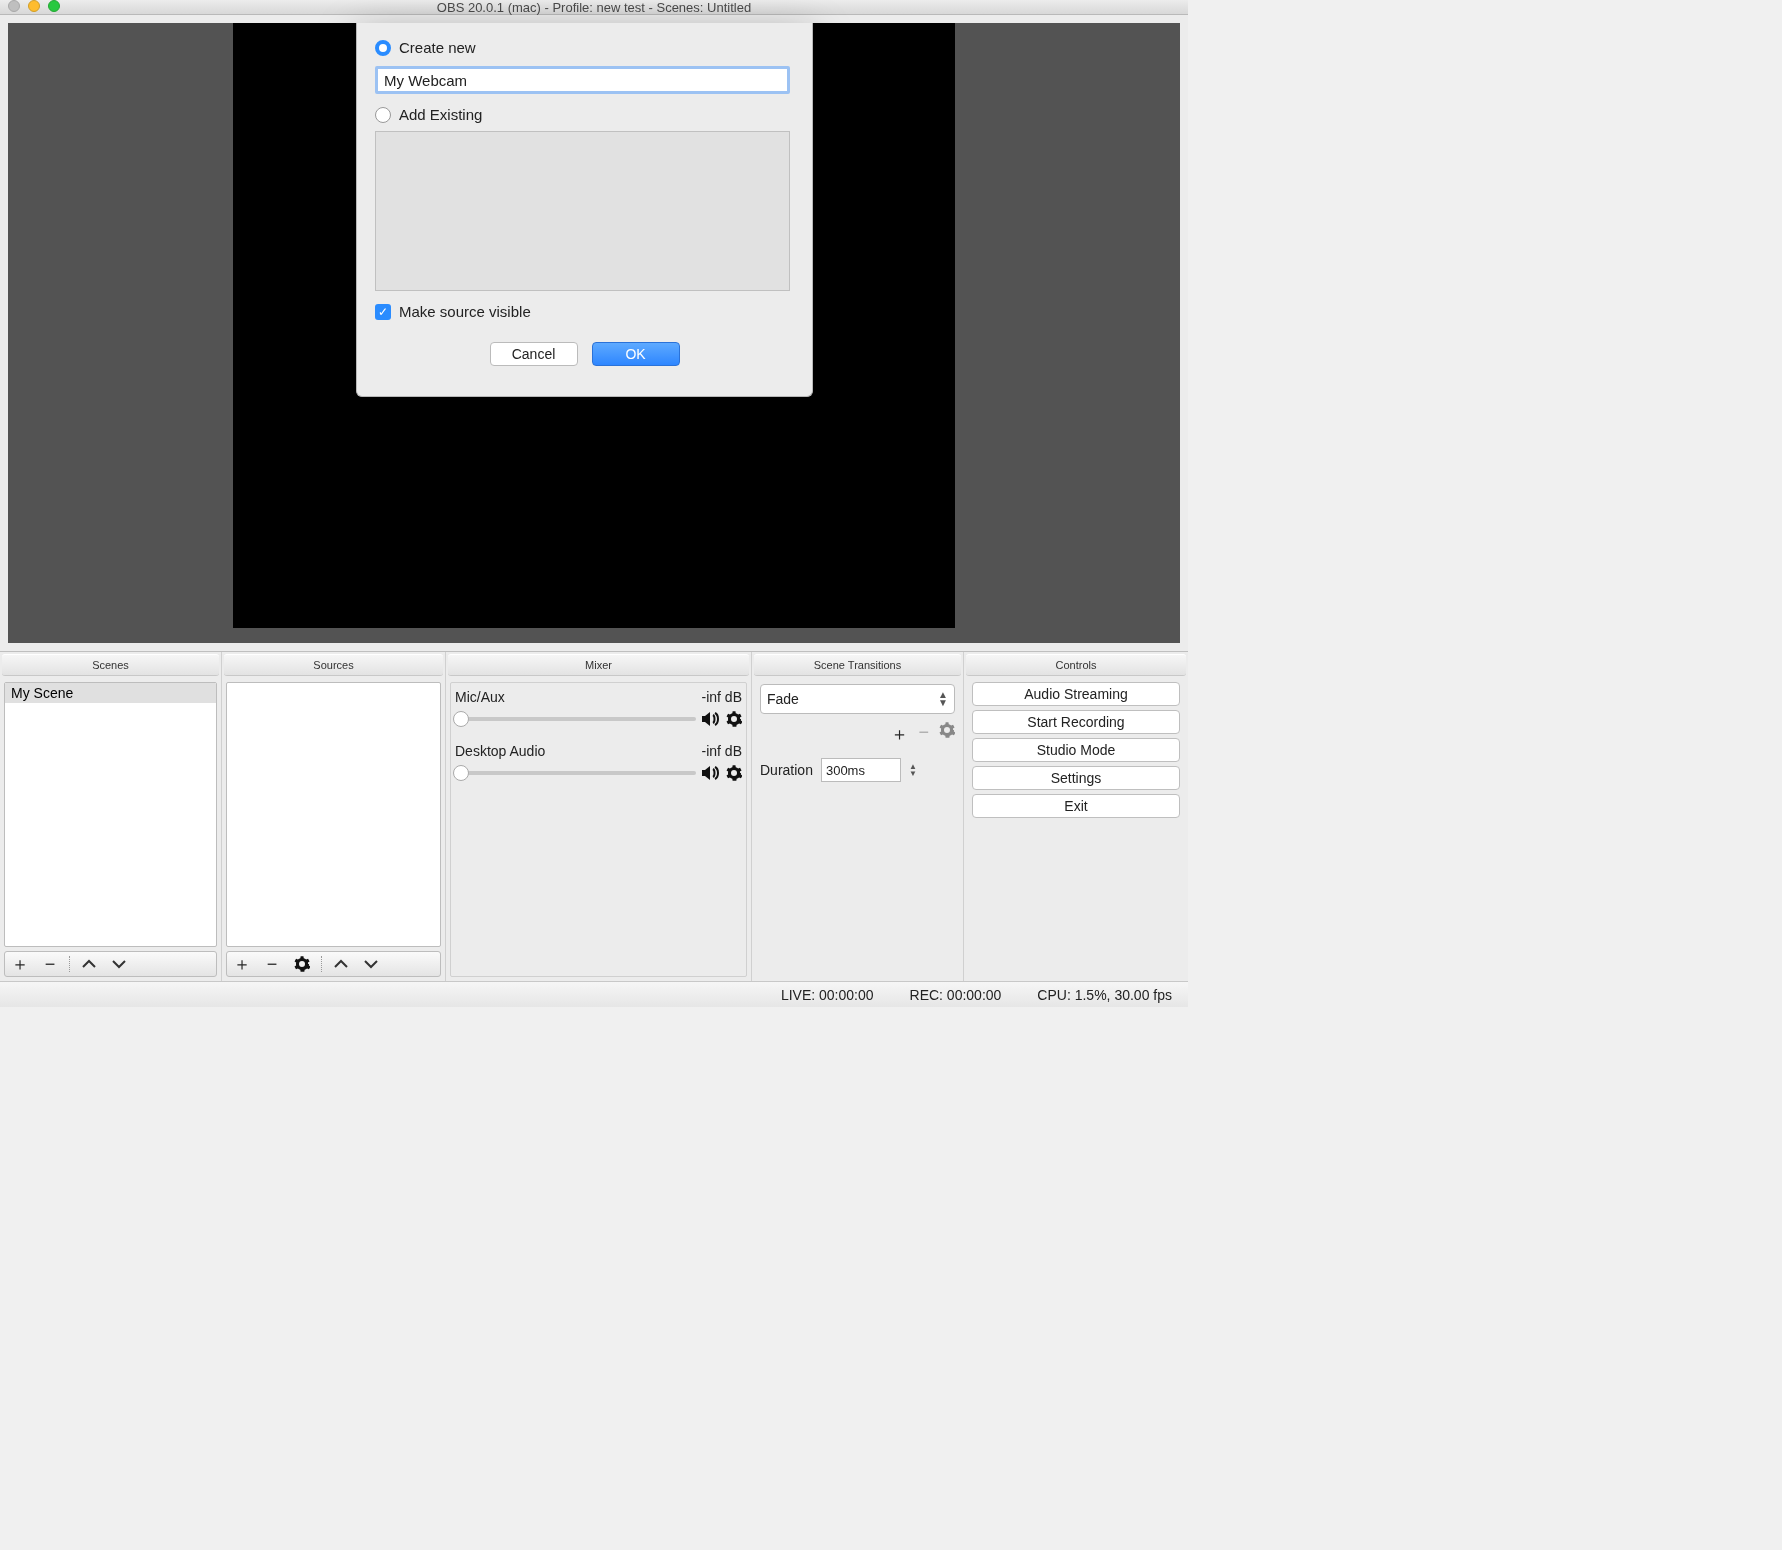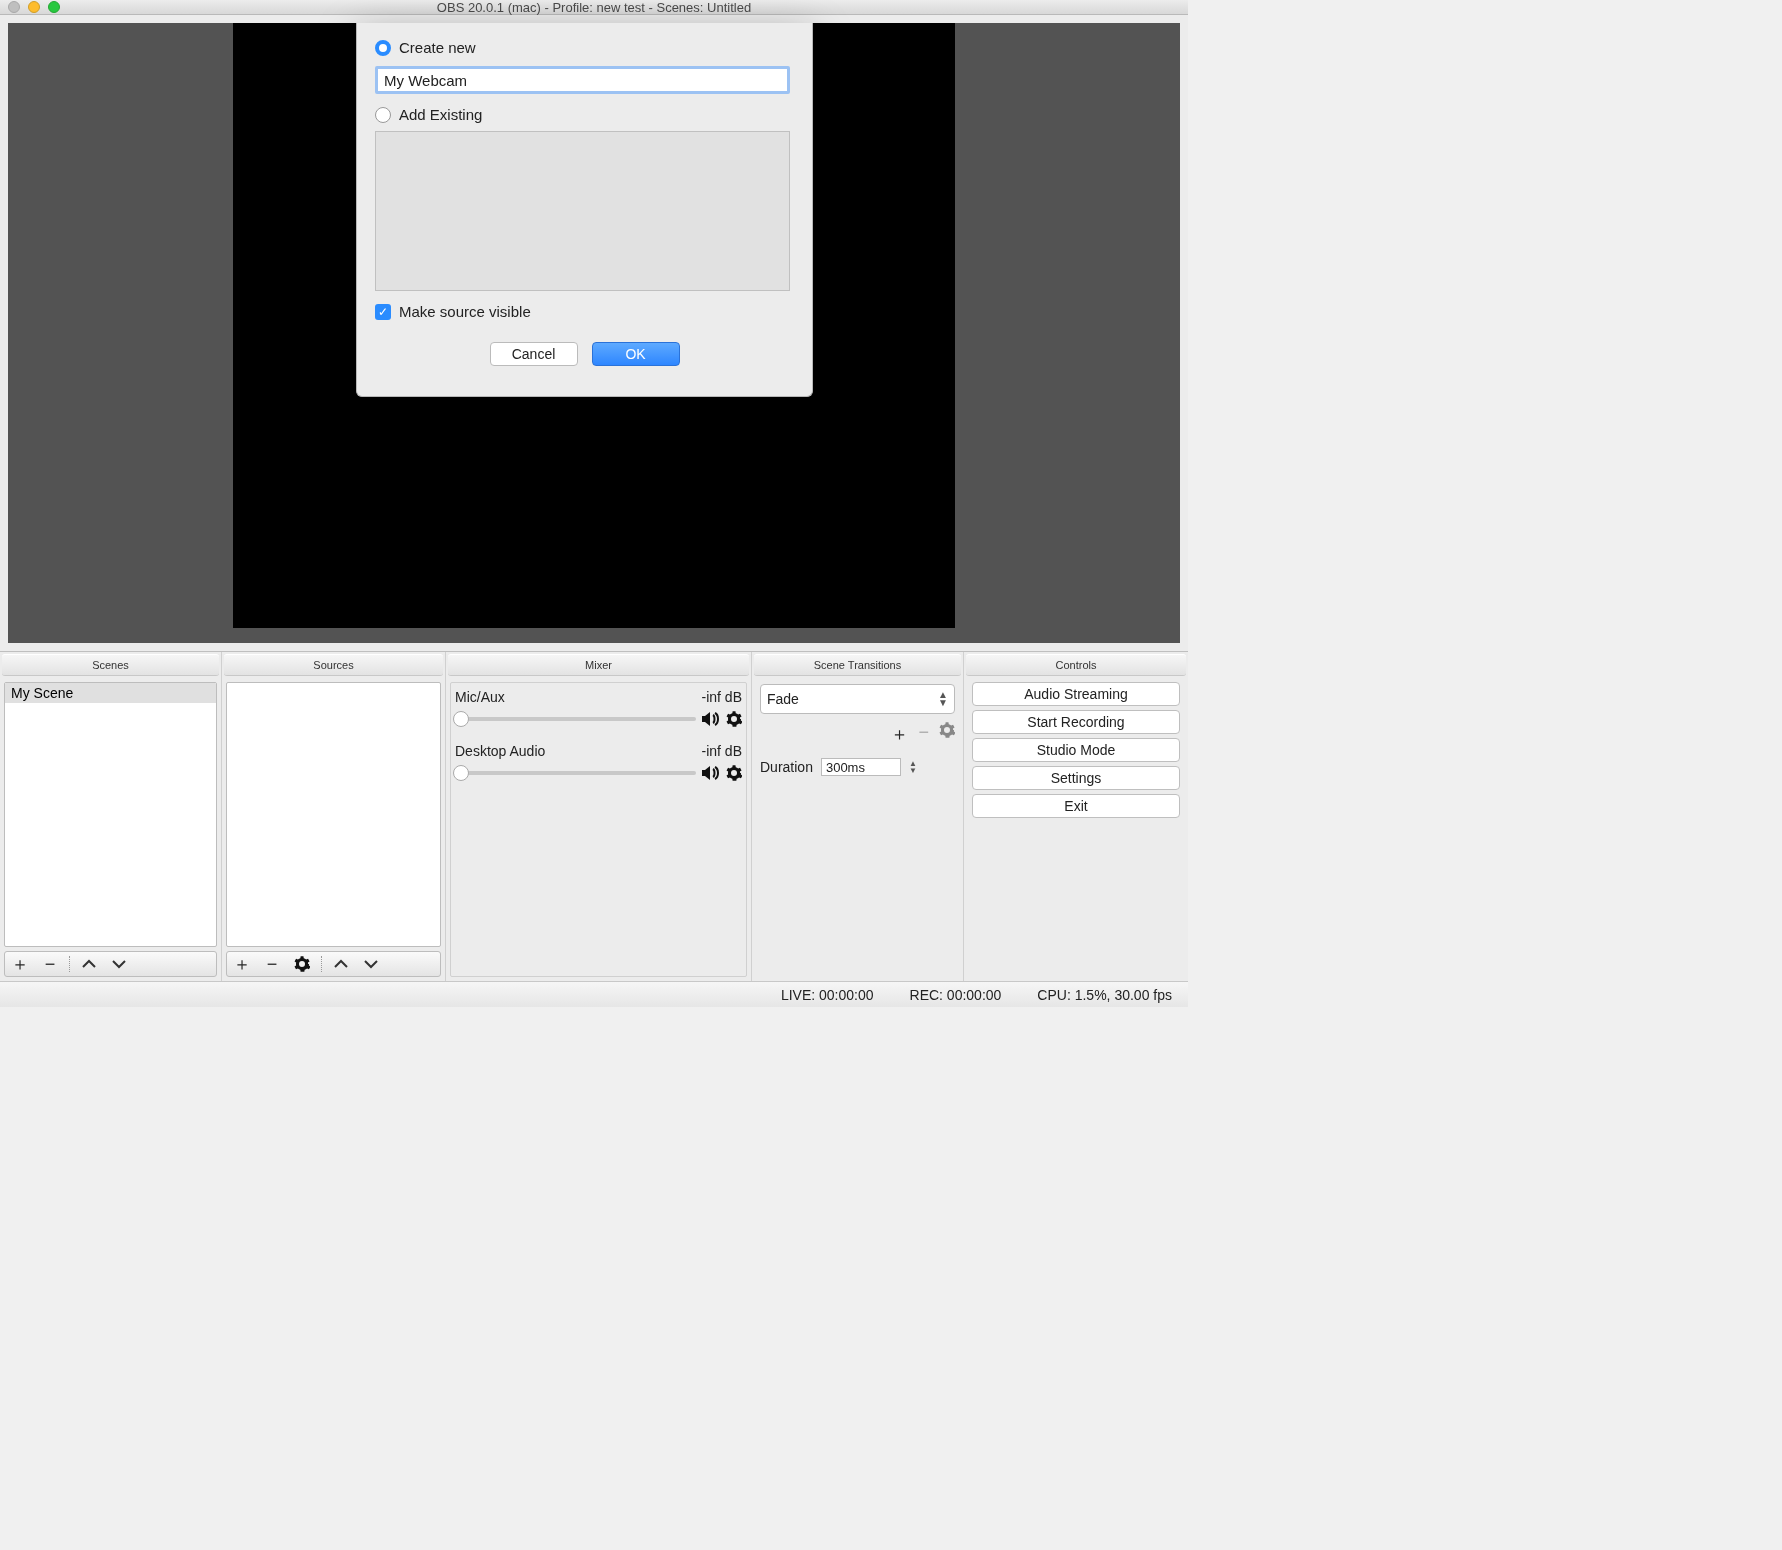--- a/index.html
+++ b/index.html
@@ -3,21 +3,21 @@
 <meta charset="utf-8">
 <style>
 * { box-sizing: border-box; margin: 0; padding: 0; font-family: -apple-system, "Helvetica Neue", Arial, sans-serif; }
 body { width: 1188px; height: 1033px; background: #f0f0f0; overflow: hidden; }
 
 
 .titlebar {
   height: 15px;
   background: linear-gradient(#ececec,#d8d8d8);
   border-bottom:1px solid #b9b9b9;
-  display:flex; align-items:center; position:relative;
+  display:flex; position:relative;
   font-size:13px; color:#4a4a4a;
 }
 .traffic { display:flex; gap:8px; position:absolute; left:8px; }
 .tl { width:12px; height:12px; border-radius:50%; }
 .tl.close{background:#bfbfbf;border:1px solid #a9a9a9;}
 .tl.min{background:#febc2e;border:1px solid #d09e28;}
 .tl.max{background:#28c840;border:1px solid #24a733;}
 .titlebar .title{margin:0 auto;}
 
 
@@ -47,21 +47,21 @@
 .mixer-top{ display:flex; justify-content:space-between; font-size:14px; color:#222;}
 .mixer-slider{ display:flex; align-items:center; gap:6px; margin-top:6px;}
 .track{ flex:1; height:4px; background:#c8c8c8; border-radius:2px; position:relative;}
 .thumb{ width:16px;height:16px;border-radius:50%;background:#fff;border:1px solid #aaa; position:absolute; left:-2px; top:-6px;}
 
 
 .trans-body{ padding:6px 8px; font-size:14px; color:#222;}
 .select{ width:100%; height:30px; background:#fff; border:1px solid #bbb; border-radius:4px; display:flex; align-items:center; padding:0 6px; justify-content:space-between;}
 .smallrow{ display:flex; justify-content:flex-end; gap:10px; margin-top:8px; font-size:18px; color:#333;}
 .durrow{ display:flex; align-items:center; gap:8px; margin-top:12px;}
-.spin{ width:80px; height:18px; background:#fff; border:1px solid #bbb; padding:0 4px; display:flex; align-items:center; font-size:13px;}
+.spin{ width:80px; height:24px; background:#fff; border:1px solid #bbb; padding:0 4px; display:flex; align-items:center; font-size:13px;}
 .spinbtns{ display:flex; flex-direction:column; font-size:8px; line-height:7px; color:#555;}
 
 
 .controls-body{ padding:4px 8px; display:flex; flex-direction:column; gap:4px;}
 .ctrlbtn{ height:24px; background:#fff; border:1px solid #bfbfbf; border-radius:4px; font-size:14px; color:#222; display:flex; align-items:center; justify-content:center; cursor:pointer;}
 
 
 .statusbar{ height:26px; background:linear-gradient(#f6f6f6,#e6e6e6); border-top:1px solid #c8c8c8; display:flex; align-items:center; justify-content:flex-end; gap:36px; padding:0 16px; font-size:14px; color:#222;}
 
 

